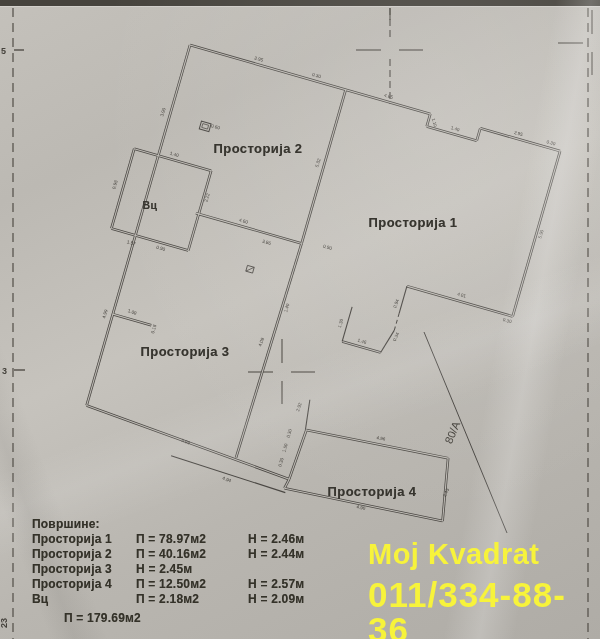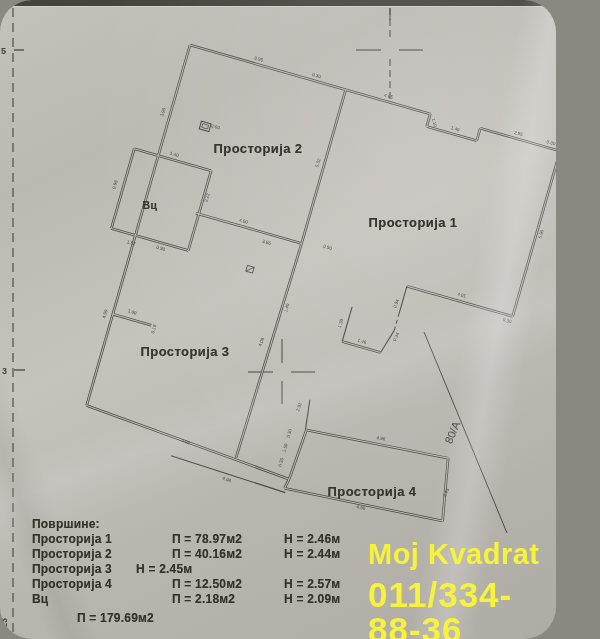--- a/index.html
+++ b/index.html
@@ -1,43 +1,42 @@
 <!DOCTYPE html>
 <html><head>
 <meta charset="utf-8">
 <style>
   html,body{margin:0;padding:0;background:#8a8880;}
   .paper{
-    position:relative;width:556px;height:639px;overflow:hidden;
+    position:relative;width:600px;height:639px;overflow:hidden;
     background:linear-gradient(155deg,#c4c1bb 0%,#bcb9b3 22%,#c6c3bd 45%,#b9b6b0 68%,#afaca6 100%);
     font-family:"Liberation Sans",sans-serif;
-    border-radius:32px;
   }
   .crease{
     position:absolute;inset:0;pointer-events:none;
     background:
       linear-gradient(100deg,transparent 78%,rgba(255,255,255,.20) 83%,transparent 88%),
       linear-gradient(70deg,transparent 6%,rgba(88,86,82,.10) 9%,transparent 13%),
       linear-gradient(160deg,transparent 55%,rgba(255,255,255,.10) 60%,transparent 66%),
       radial-gradient(ellipse at 72% 18%,rgba(255,255,255,.12),transparent 55%);
   }
   .topbar{position:absolute;top:0;left:0;width:600px;height:6px;background:#46433d;box-shadow:0 1px 0 rgba(255,255,255,.25);}
   svg.plan{position:absolute;left:0;top:0;filter:blur(.2px);}
   .dim{font-family:"Liberation Sans",sans-serif;font-size:4.6px;fill:#3f3c37;}
   .edge{font-family:"Liberation Sans",sans-serif;font-size:9px;fill:#45423c;font-weight:bold;}
   .blabel{font-family:"Liberation Sans",sans-serif;font-size:11px;fill:#45423c;}
   .room-label{position:absolute;transform:translate(-50%,-50%);font-weight:700;color:#37352f;
     white-space:nowrap;letter-spacing:.4px;text-shadow:0 0 .6px rgba(55,53,47,.45);}
   .legend{position:absolute;left:32px;top:517px;font-size:12px;font-weight:700;color:#343229;
     line-height:15px;letter-spacing:.2px;text-shadow:0 0 .5px rgba(52,50,41,.5);}
   .legend .row{display:flex;}
   .col-name{width:104px;}
-  .col-p{width:112px;margin-left:36px;}
+  .col-p{width:112px;}
   .total{margin-top:4px;display:flex;}
-  .total .col-total-value{margin-left:45px;}
+  .total .col-total-value{margin-left:32px;}
   .watermark{position:absolute;left:368px;top:540px;font-weight:700;letter-spacing:.5px;line-height:1;}
   .watermark .wm1{font-size:29px;}
   .watermark .wm2{font-size:35px;letter-spacing:1px;margin-top:8px;}
 </style>
 </head>
 <body>
 
 <div class="paper">
   <div class="topbar"></div>
   <svg class="plan" width="600" height="639" viewBox="0 0 600 639">

